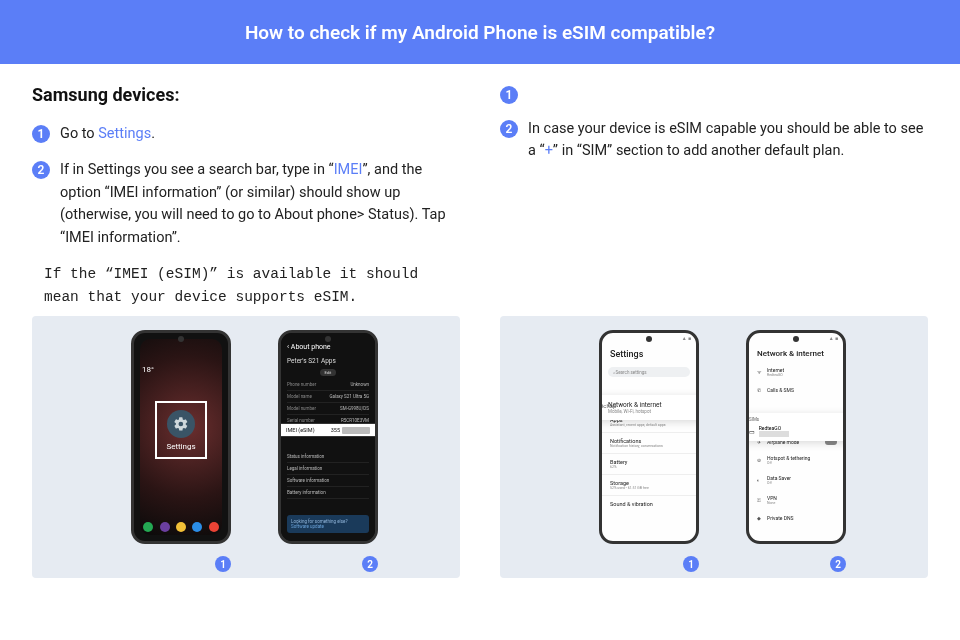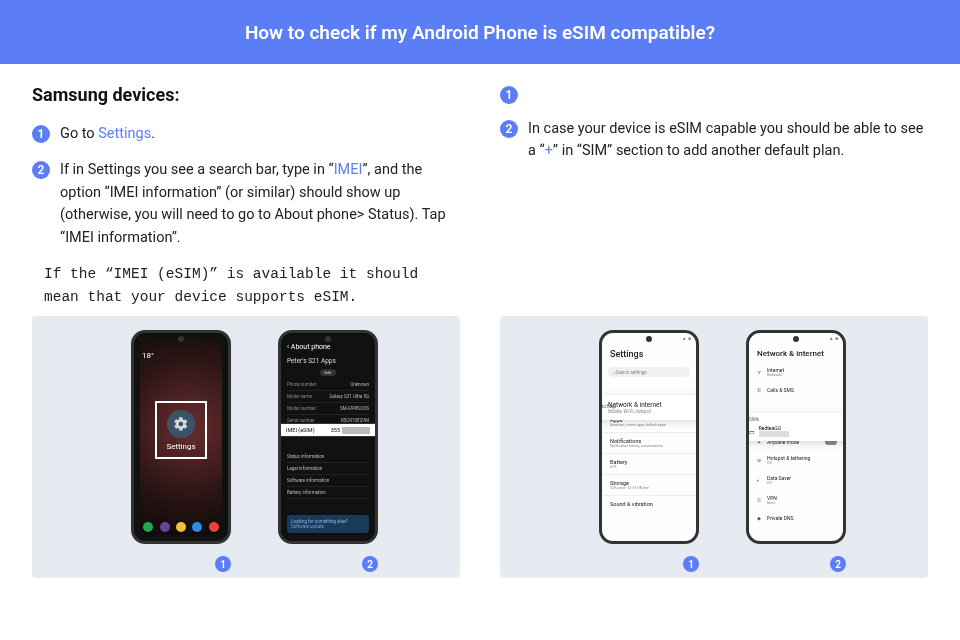--- a/index.html
+++ b/index.html
@@ -17,21 +17,21 @@
   .mockups { display: flex; padding: 0 32px; gap: 40px; margin-top: 8px; }
   .mock-col { flex: 1; background: #e6ebf2; border-radius: 4px; padding: 14px 10px 6px 10px; display: flex; justify-content: center; gap: 30px; }
   .phone-wrap { display: flex; flex-direction: column; align-items: flex-end; gap: 10px; padding-left: 17px; }
   .phone { width: 100px; height: 214px; border: 3px solid #333; border-radius: 14px; background: #111; position: relative; overflow: hidden; }
   .phone.light { background: #fefefe; }
   .notch { position: absolute; top: 3px; left: 50%; transform: translateX(-50%); width: 6px; height: 6px; background: #333; border-radius: 50%; z-index: 5; }
   .statusbar { position: absolute; top: 2px; right: 5px; font-size: 5px; color: #888; }
 
   
   .sams1-bg { position: absolute; inset: 6px; background: radial-gradient(circle at 60% 45%, #6a2e2e 0%, #2a1414 60%, #0a0a0a 100%); border-radius: 10px; }
-  .sams1-weather { position: absolute; top: 18px; left: 8px; color: #fff; font-size: 6px; }
+  .sams1-weather { position: absolute; top: 32px; left: 8px; color: #fff; font-size: 6px; }
   .sams1-tile { position: absolute; top: 68px; left: 50%; transform: translateX(-50%); width: 52px; height: 58px; border: 2px solid #fff; display: flex; flex-direction: column; align-items: center; justify-content: center; gap: 4px; }
   .sams1-gear { width: 28px; height: 28px; border-radius: 50%; background: #3a5466; display: flex; align-items: center; justify-content: center; }
   .sams1-gear svg { width: 16px; height: 16px; fill: #cfd8dc; }
   .sams1-label { color: #fff; font-size: 8px; }
   .sams1-dock { position: absolute; bottom: 6px; left: 6px; right: 6px; height: 16px; display: flex; justify-content: space-around; align-items: center; }
   .sams1-dock span { width: 10px; height: 10px; border-radius: 50%; }
 
   
   .sams2-content { position: absolute; inset: 0; background: #111; color: #ddd; font-size: 5.5px; padding: 10px 6px 0 6px; }
   .sams2-title { font-size: 7px; color: #fff; margin-bottom: 6px; }

